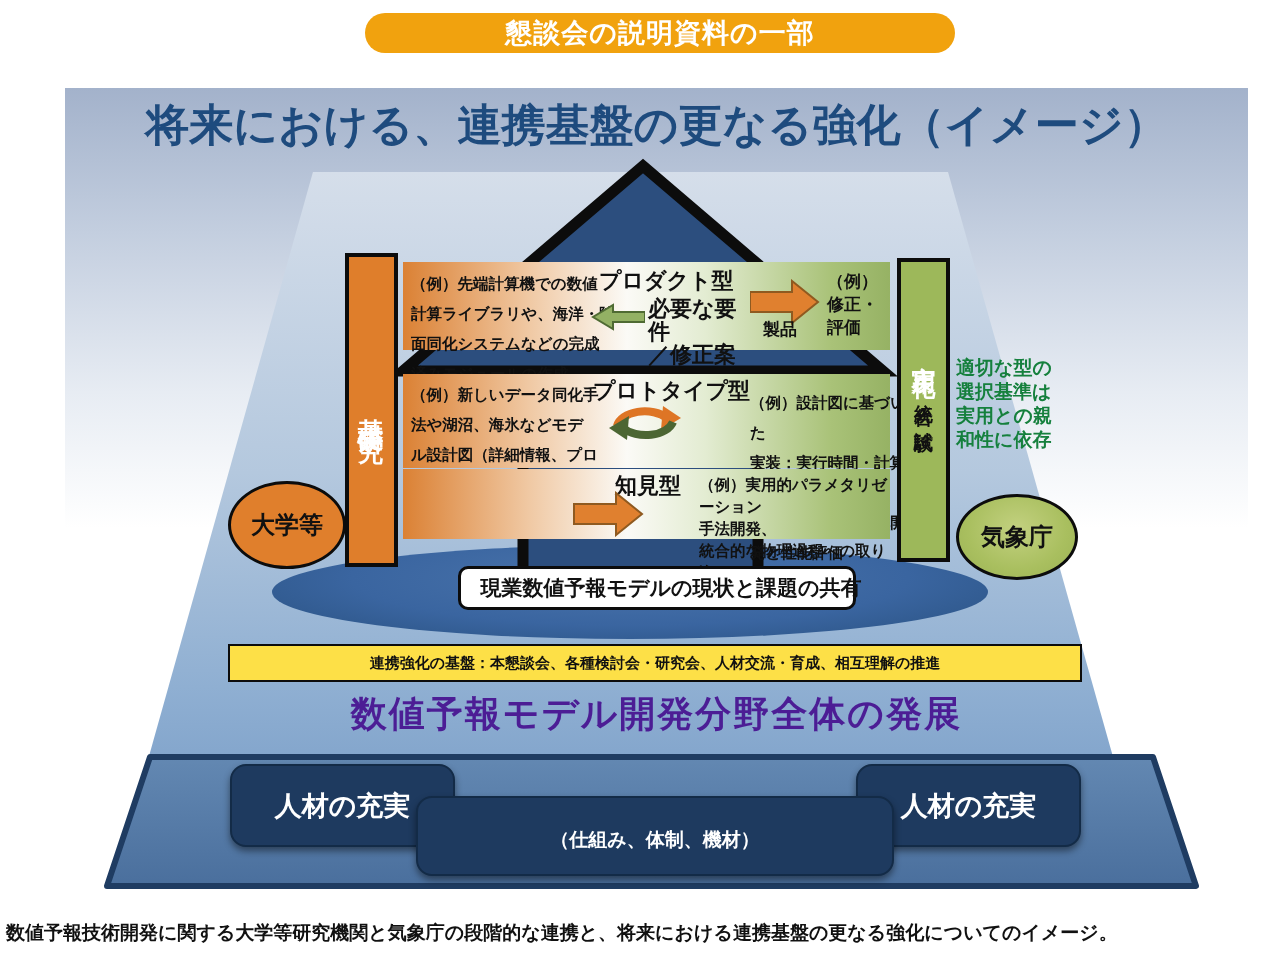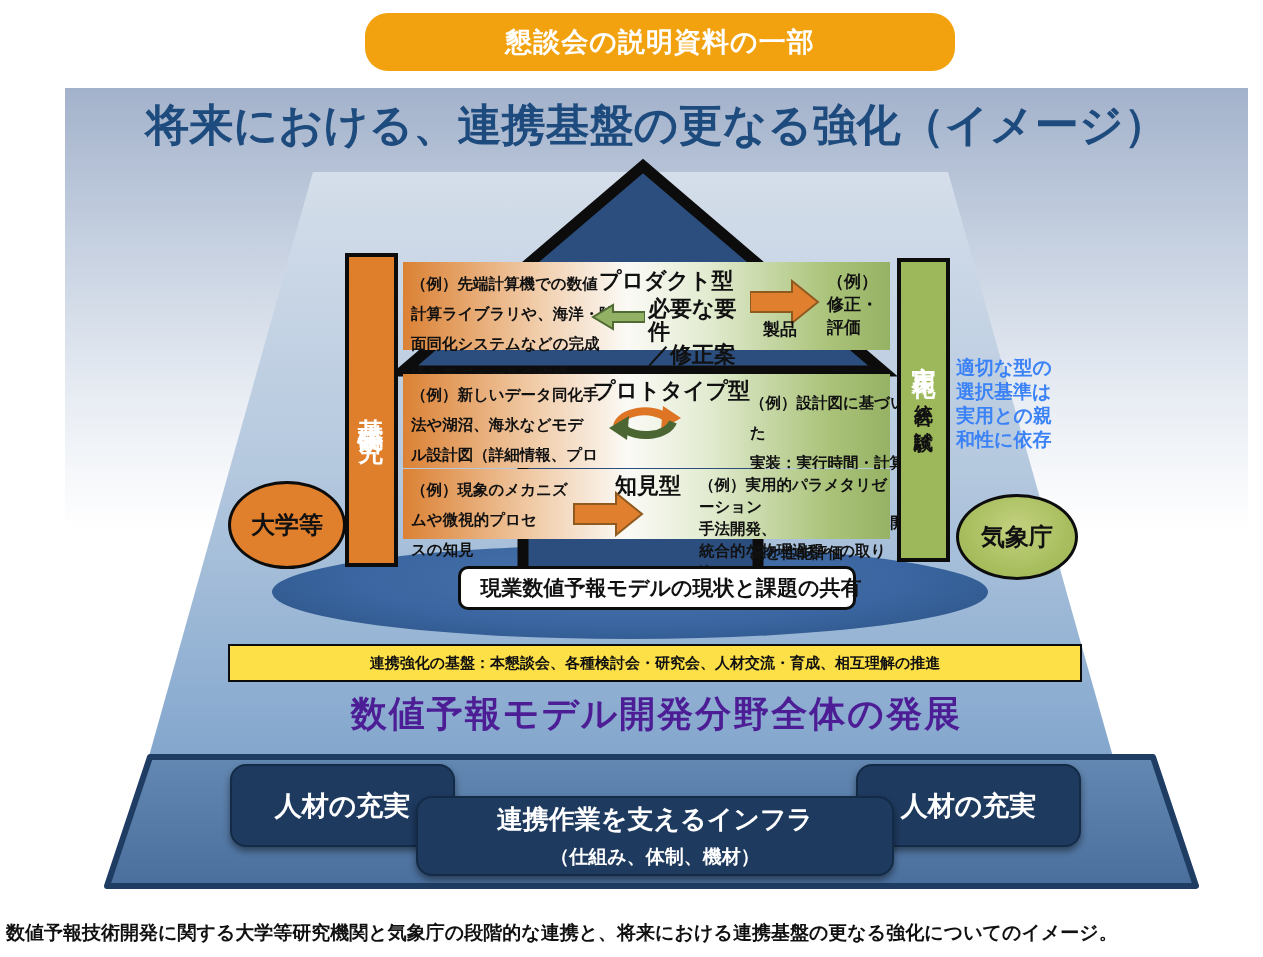--- a/index.html
+++ b/index.html
@@ -8,21 +8,21 @@
   .abs{position:absolute;}
   
   .bg-rect{left:65px;top:88px;width:1183px;height:800px;
     background:linear-gradient(180deg,#a3b2cb 0%,#c3cedf 18%,#e7ecf3 38%,#ffffff 55%,#ffffff 100%);}
   .beam{left:112px;top:172px;width:1038px;height:716px;
     background:linear-gradient(180deg,#d5deea 0%,#b4c8de 42%,#8fafd2 72%,#6f95c2 100%);
     clip-path:polygon(19.36% 0,80.54% 0,100% 100%,0 100%);}
   .big-ellipse{left:272px;top:545px;width:716px;height:94px;border-radius:50%;
     background:radial-gradient(ellipse at 50% 35%,#4a74ab 0%,#3a65a0 55%,#28507f 100%);}
   
-  .banner{left:365px;top:13px;width:590px;height:58px;border-radius:23px;background:#f1a20e;
+  .banner{left:365px;top:13px;width:590px;height:40px;border-radius:23px;background:#f1a20e;
     color:#ffffff;font-size:27px;font-weight:bold;display:flex;align-items:center;justify-content:center;letter-spacing:1px;}
   .main-title{left:65px;top:96px;width:1183px;text-align:center;color:#1e4b7e;
     font-size:44px;font-weight:bold;}
   
   .row{left:403px;width:487px;
     background:linear-gradient(90deg,#db8134 0%,#f0c9a4 26%,#fbfaf6 46%,#e3ecd2 62%,#a9c278 88%,#96b264 100%);}
   .row1{top:262px;height:88px;}
   .row2{top:374px;height:94px;}
   .row3{top:469px;height:70px;}
   .row-title{font-size:22px;font-weight:bold;color:#111111;white-space:nowrap;}
@@ -37,21 +37,21 @@
   .bar-right{left:897px;top:258px;width:53px;height:304px;background:#9db85a;}
   .bar-right .v1{color:#ffffff;font-size:24px;font-weight:bold;letter-spacing:5px;margin-top:85px;}
   .bar-right .v2{color:#111111;font-size:19px;font-weight:bold;letter-spacing:3px;margin-top:26px;}
   
   .oval{border:3.5px solid #0c0c0c;border-radius:50%;box-sizing:border-box;
     display:flex;align-items:center;justify-content:center;font-size:24px;font-weight:bold;color:#111111;}
   .oval-univ{left:228px;top:481px;width:118px;height:88px;background:#e07f2c;}
   .oval-jma{left:956px;top:494px;width:122px;height:86px;
     background:radial-gradient(ellipse at 50% 40%,#c3d180 0%,#a9bf5f 60%,#9bb254 100%);}
   
-  .note{left:956px;top:356px;width:110px;font-size:19px;font-weight:bold;color:#3b82f6;
+  .note{left:956px;top:356px;width:110px;font-size:19px;font-weight:bold;color:#15803d;
     line-height:24px;white-space:pre-line;}
   .share-box{left:458px;top:566px;width:398px;height:44px;background:#ffffff;border:3px solid #0c0c0c;
     border-radius:10px;box-sizing:border-box;display:flex;align-items:center;justify-content:center;
     font-size:21px;font-weight:bold;color:#111111;white-space:nowrap;padding-left:28px;}
   .foundation-box{left:228px;top:644px;width:854px;height:38px;background:#fde047;border:2.5px solid #0c0c0c;
     box-sizing:border-box;display:flex;align-items:center;justify-content:center;
     font-size:15px;font-weight:bold;color:#111111;white-space:nowrap;}
   .development{left:65px;top:690px;width:1183px;text-align:center;color:#4c1d95;
     font-size:36px;font-weight:bold;letter-spacing:2px;}
   
@@ -110,23 +110,20 @@
     <path d="M 68 26 A 28 17 0 0 1 18 32" fill="none" stroke="#4c6633" stroke-width="8"></path>
     <polygon points="22,44 4,32 24,20" fill="#4c6633"></polygon>
   </svg>
   <div class="abs row-small" style="left:327px;top:14px;width:160px;margin-left:20px;">（例）設計図に基づいた
 実装：実行時間・計算安
 定性確保など実用化開
 発と性能評価</div>
 </div>
 
 <div class="abs row row3">
-  <div class="abs row-small" style="left:8px;top:6px;width:165px;">（例）現象のメカニズ
-ムや微視的プロセ
-スの知見</div>
   <div class="abs row-title" style="left:212px;top:2px;">知見型</div>
   <svg class="abs" style="left:168px;top:22px;" width="76" height="46" viewBox="0 0 70 46">
     <polygon points="0,13 42,13 42,2 68,23 42,44 42,33 0,33" fill="#e0802f" stroke="#8f5a20" stroke-width="2"></polygon>
   </svg>
   <div class="abs row-small" style="left:296px;top:5px;width:190px;line-height:22px;">（例）実用的パラメタリゼーション
 手法開発、
 統合的な物理過程への取り込み</div>
 </div>
 
 <div class="abs vbar bar-left">
@@ -164,20 +161,19 @@
   </defs>
   <polygon points="50,7 1053,7 1096,136 7,136" fill="url(#baseGrad)" stroke="#1f3c62" stroke-width="6" stroke-linejoin="round"></polygon>
 </svg>
 <div class="abs base-box hr-left">
   <span>人材の充実</span>
 </div>
 <div class="abs base-box hr-right">
   <span>人材の充実</span>
 </div>
 <div class="abs base-box infra">
-  <div class="t1">連携作業を支えるインフラ</div>
   <div class="t2">（仕組み、体制、機材）</div>
 </div>
 
 <div class="abs banner">懇談会の説明資料の一部</div>
 <div class="abs main-title">将来における、連携基盤の更なる強化（イメージ）</div>
 
 <div class="abs caption">数値予報技術開発に関する大学等研究機関と気象庁の段階的な連携と、将来における連携基盤の更なる強化についてのイメージ。</div>
 
 </body></html>

